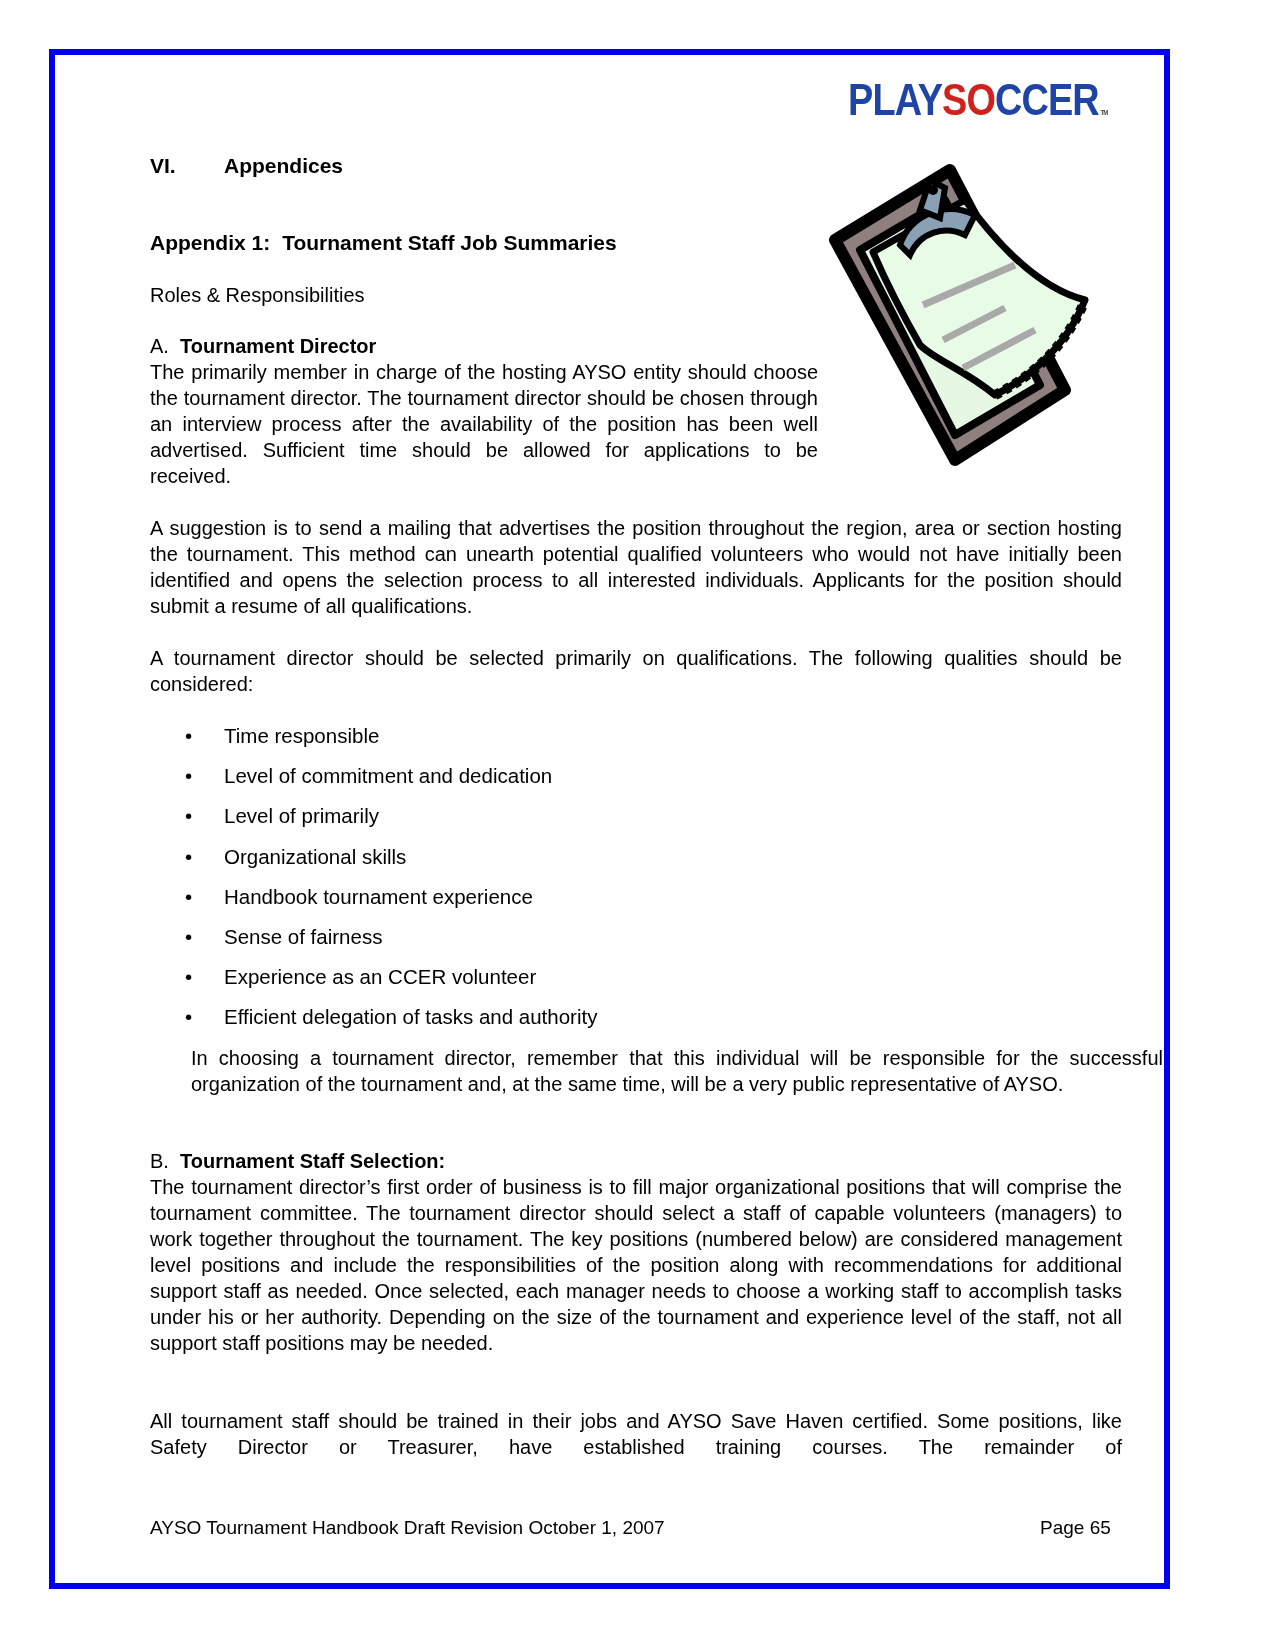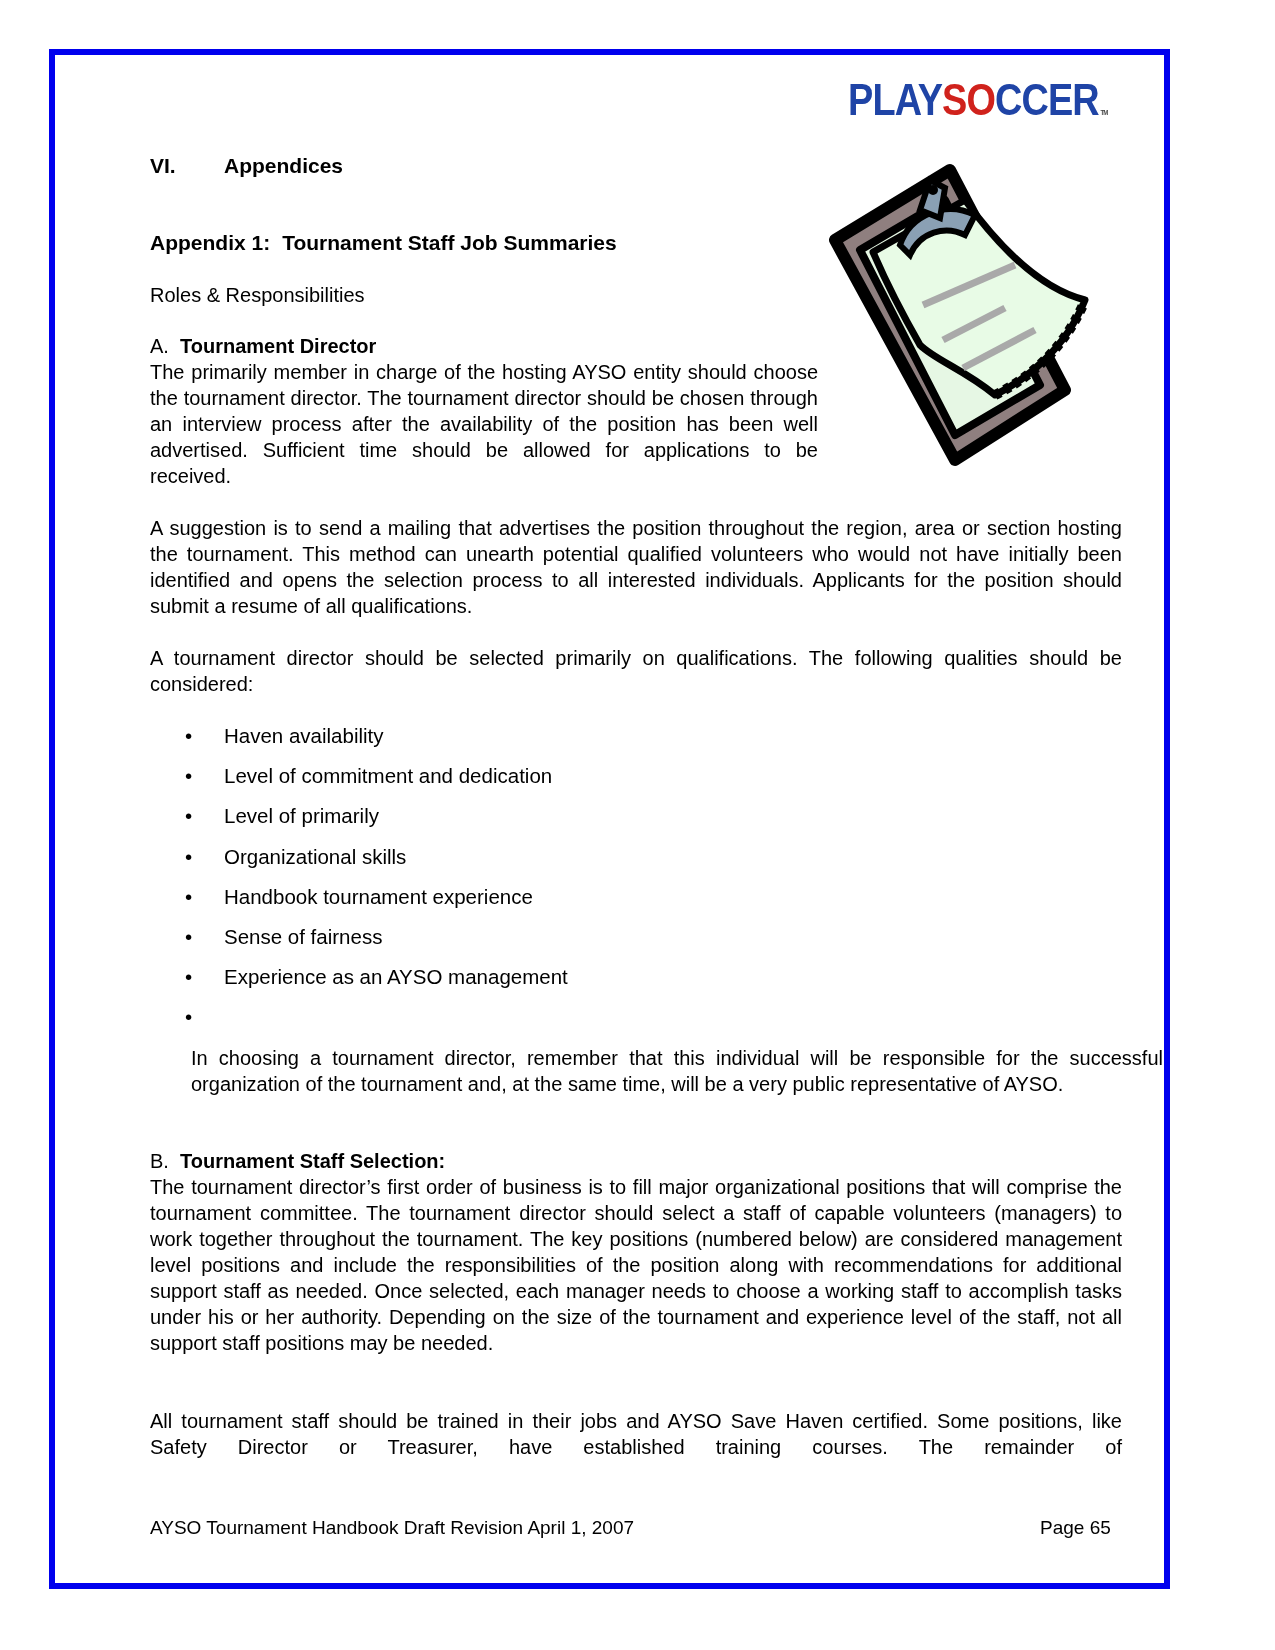--- a/index.html
+++ b/index.html
@@ -76,33 +76,33 @@
 
 <div class="text secA">
   <span>A.</span>&nbsp;&nbsp;<span class="b">Tournament Director</span>
 </div>
 
 <div class="text just paraA1">The primarily member in charge of the hosting AYSO entity should choose the tournament director. The tournament director should be chosen through an interview process after the availability of the position has been well advertised. Sufficient time should be allowed for applications to be received.</div>
 <div class="text just paraA2">A suggestion is to send a mailing that advertises the position throughout the region, area or section hosting the tournament. This method can unearth potential qualified volunteers who would not have initially been identified and opens the selection process to all interested individuals. Applicants for the position should submit a resume of all qualifications.</div>
 <div class="text just paraA3">A tournament director should be selected primarily on qualifications. The following qualities should be considered:</div>
 
 <ul class="quals">
-  <li><span class="bullet">•</span><span>Haven availability</span></li>
+  <li><span class="bullet">•</span><span>Time responsible</span></li>
   <li><span class="bullet">•</span><span>Level of commitment and dedication</span></li>
   <li><span class="bullet">•</span><span>Level of primarily</span></li>
   <li><span class="bullet">•</span><span>Organizational skills</span></li>
   <li><span class="bullet">•</span><span>Handbook tournament experience</span></li>
   <li><span class="bullet">•</span><span>Sense of fairness</span></li>
-  <li><span class="bullet">•</span><span>Experience as an AYSO management</span></li>
-  <li><span class="bullet">•</span></li>
+  <li><span class="bullet">•</span><span>Experience as an CCER volunteer</span></li>
+  <li><span class="bullet">•</span><span>Efficient delegation of tasks and authority</span></li>
 </ul>
 
 <div class="text just paraA4">In choosing a tournament director, remember that this individual will be responsible for the successful organization of the tournament and, at the same time, will be a very public representative of AYSO.</div>
 
 <div class="text secB">
   <span>B.</span>&nbsp;&nbsp;<span class="b">Tournament Staff Selection:</span>
 </div>
 
 <div class="text just paraB1">The tournament director’s first order of business is to fill major organizational positions that will comprise the tournament committee. The tournament director should select a staff of capable volunteers (managers) to work together throughout the tournament. The key positions (numbered below) are considered management level positions and include the responsibilities of the position along with recommendations for additional support staff as needed. Once selected, each manager needs to choose a working staff to accomplish tasks under his or her authority. Depending on the size of the tournament and experience level of the staff, not all support staff positions may be needed.</div>
 <div class="text paraB2" style="text-align: justify; text-align-last: justify;">All tournament staff should be trained in their jobs and AYSO Save Haven certified. Some positions, like Safety Director or Treasurer, have established training courses. The remainder of</div>
 
-<div class="text footer-left">AYSO Tournament Handbook Draft Revision April 1, 2007</div>
+<div class="text footer-left">AYSO Tournament Handbook Draft Revision October 1, 2007</div>
 <div class="text footer-right">Page 65</div>
 
 </body></html>

